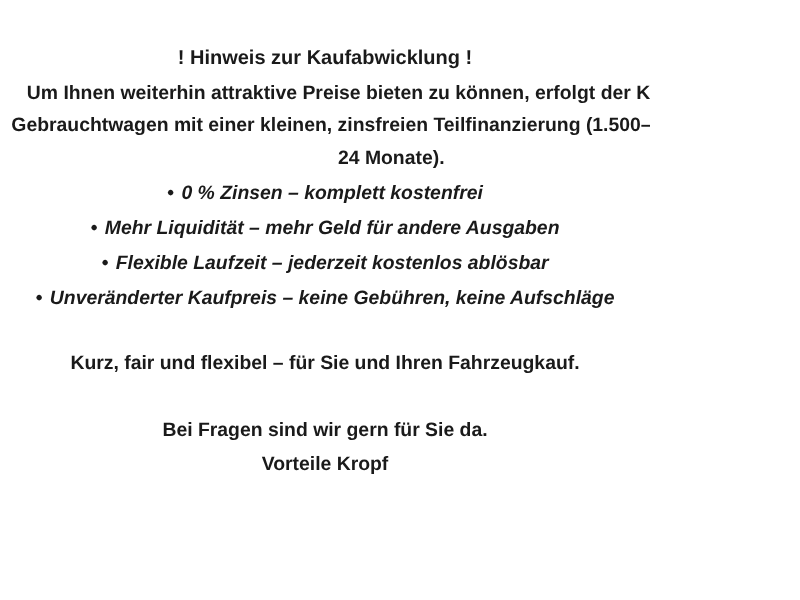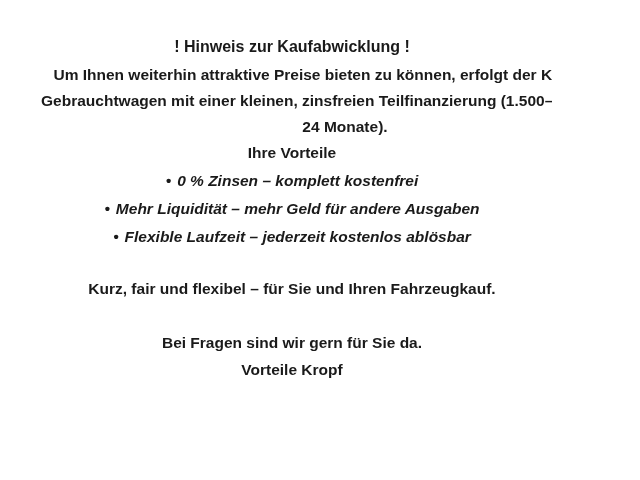--- a/index.html
+++ b/index.html
@@ -12,21 +12,20 @@
     width: 520px;
     height: 480px;
     background: #ffffff;
     overflow: hidden;
     font-family: "Liberation Sans", "DejaVu Sans", sans-serif;
     color: #1a1a1a;
     font-weight: 700;
     font-size: 15.5px;
     line-height: 26px;
     text-align: center;
-    padding-left: 32px;
   }
   .content {
     padding-top: 34px;
   }
   .title {
     margin: 0;
     font-size: 16px;
     font-weight: 700;
     line-height: 26px;
   }
@@ -67,26 +66,26 @@
 </head>
 <body>
 
 <div class="page">
   <div class="content">
 
     <h1 class="title">! Hinweis zur Kaufabwicklung !</h1>
 
     <p class="intro">Um Ihnen weiterhin attraktive Preise bieten zu können, erfolgt der Kauf unserer Gebrauchtwagen mit einer kleinen, zinsfreien Teilfinanzierung (1.500–5.000 €, max. 24 Monate).</p>
 
-    <p class="benefits-heading">Ihre Vorteile</p>
 
     <ul class="benefits-list">
       <li class="benefit"><span class="bullet">•</span><span>0 % Zinsen – komplett kostenfrei</span></li>
       <li class="benefit"><span class="bullet">•</span><span>Mehr Liquidität – mehr Geld für andere Ausgaben</span></li>
       <li class="benefit"><span class="bullet">•</span><span>Flexible Laufzeit – jederzeit kostenlos ablösbar</span></li>
+      <li class="benefit"><span class="bullet">•</span><span>Unveränderter Kaufpreis – keine Gebühren, keine Aufschläge</span></li>
     </ul>
 
     <p class="summary">Kurz, fair und flexibel – für Sie und Ihren Fahrzeugkauf.</p>
 
     <div class="closing-block">
       <p class="closing-line">Bei Fragen sind wir gern für Sie da.</p>
       <p class="closing-line">Vorteile Kropf</p>
     </div>
 
   </div>

